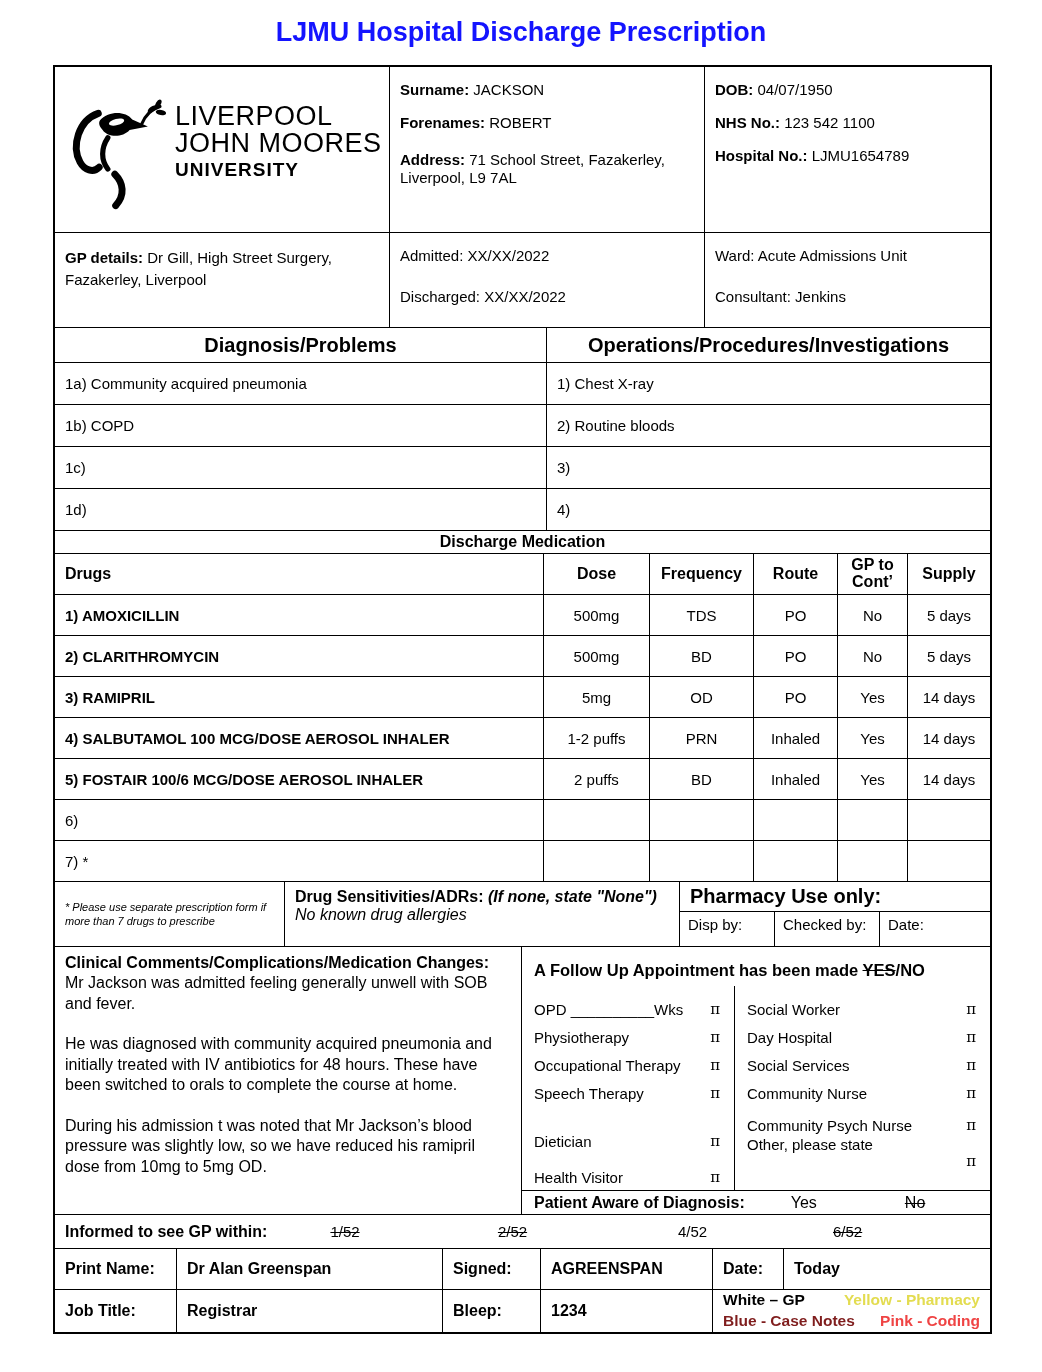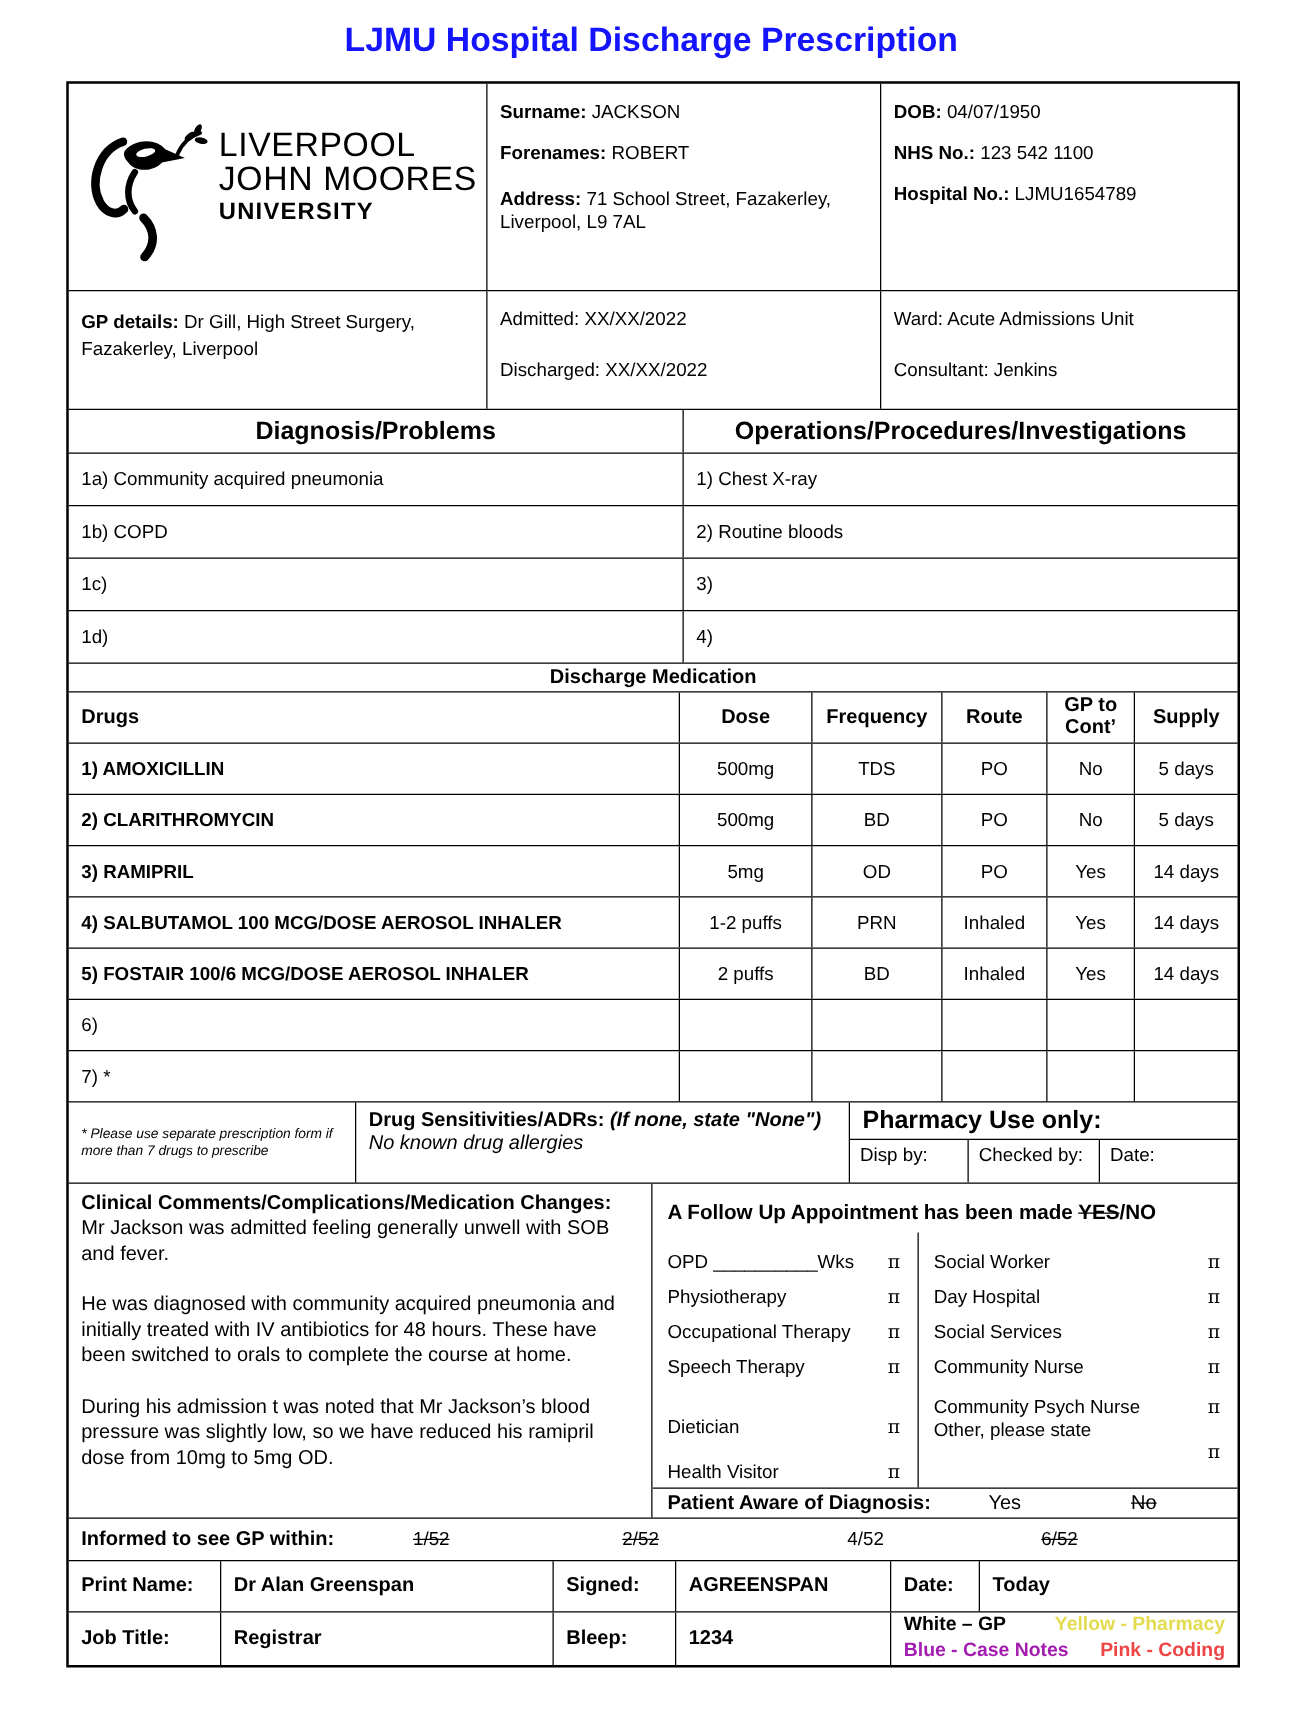--- a/index.html
+++ b/index.html
@@ -331,19 +331,19 @@
     <div class="cell sign-cell">Job Title:</div>
     <div class="cell sign-cell">Registrar</div>
     <div class="cell sign-cell">Bleep:</div>
     <div class="cell sign-cell">1234</div>
     <div class="cell copies">
       <div class="ln">
         <span style="color: rgb(0, 0, 0);">White – GP</span>
         <span style="color: rgb(227, 220, 80);">Yellow - Pharmacy</span>
       </div>
       <div class="ln">
-        <span style="color: #a21caf;">Blue - Case Notes</span>
+        <span style="color: #7f1d1d;">Blue - Case Notes</span>
         <span style="color: #ef4444;">Pink - Coding</span>
       </div>
     </div>
   </div>
 
 </div>
 
 </body></html>

